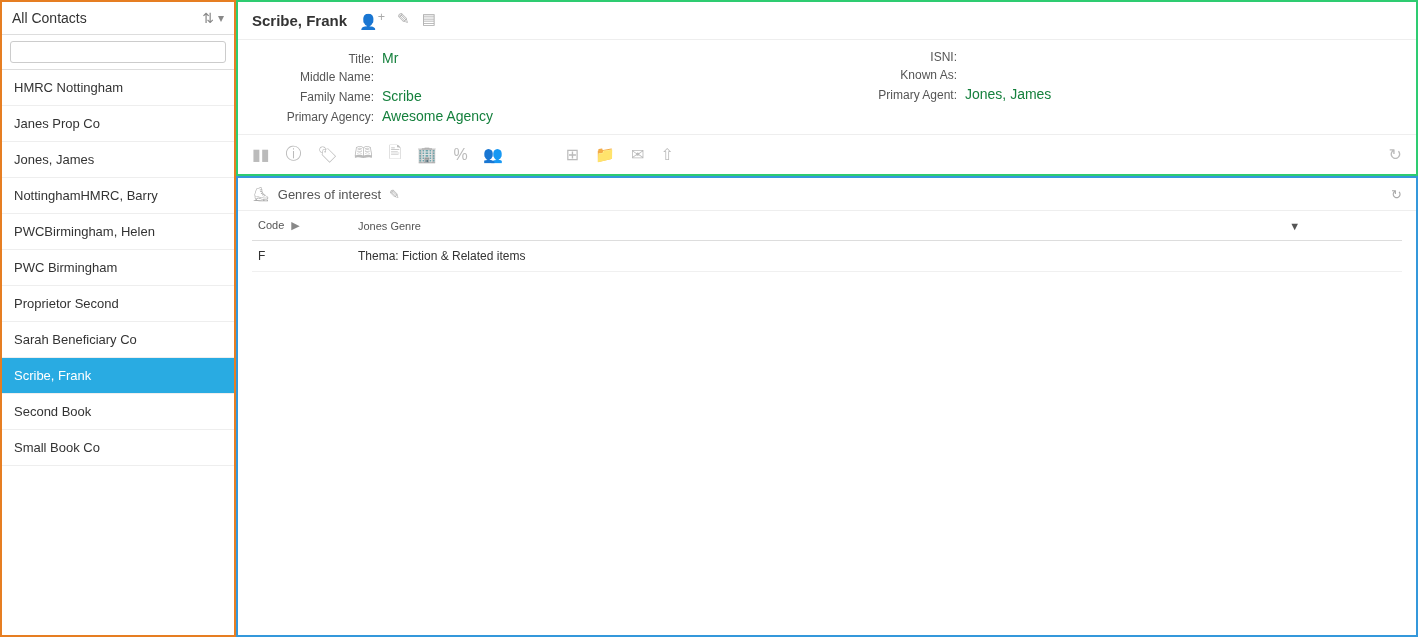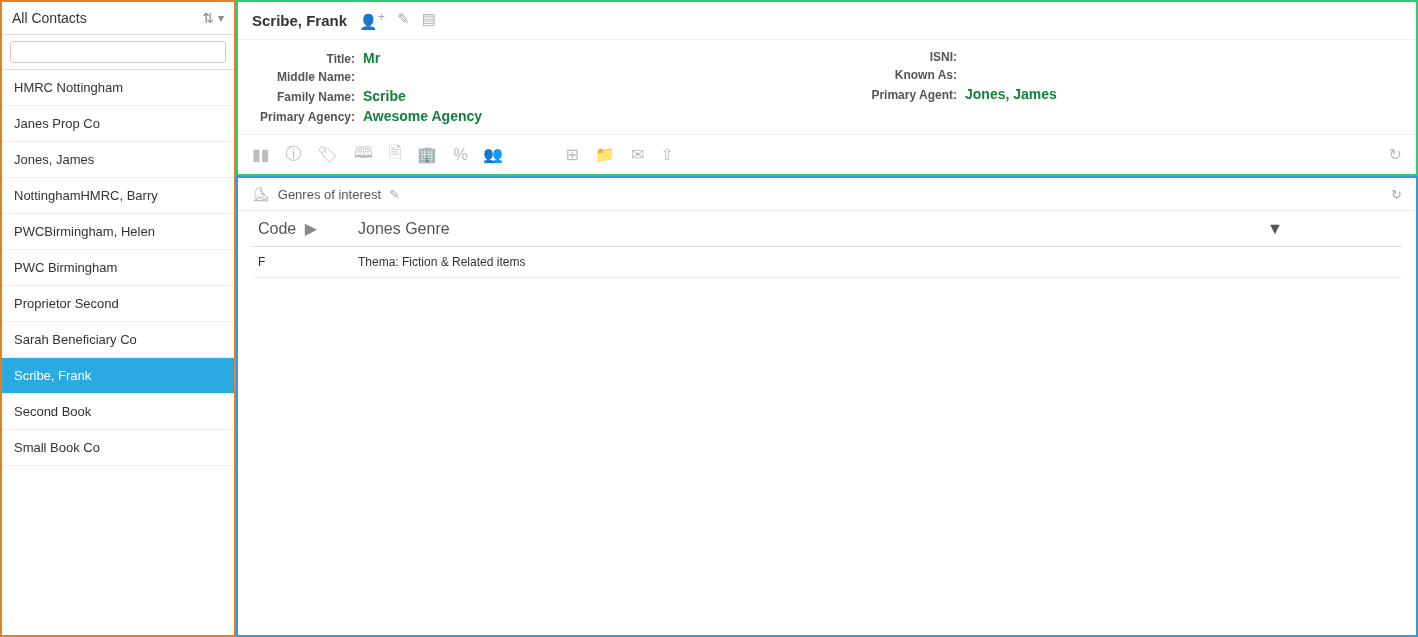--- a/index.html
+++ b/index.html
@@ -96,23 +96,22 @@
     }
     .icon-btn {
       cursor: pointer;
       color: #aaa;
       font-size: 15px;
     }
 
     
     .contact-details {
       display: flex;
-      padding: 10px 7px;
+      padding: 10px 26px;
       gap: 40px;
-      font-weight: bold;
     }
     .detail-col {
       display: flex;
       flex-direction: column;
       gap: 4px;
       flex: 1;
     }
     .detail-row {
       display: flex;
       gap: 8px;
@@ -191,21 +190,21 @@
       overflow-y: auto;
       padding: 0 14px;
     }
     .genres-table thead tr {
       border-bottom: 1px solid #ddd;
     }
     .genres-table th {
       text-align: left;
       padding: 8px 6px;
       color: #555;
-      font-size: 16px;
+      font-size: 11px;
       font-weight: normal;
       border-bottom: 1px solid #ddd;
     }
     .genres-table td {
       padding: 8px 6px;
       color: #333;
       font-size: 12px;
       border-bottom: 1px solid #f0f0f0;
     }
     .th-filter {

